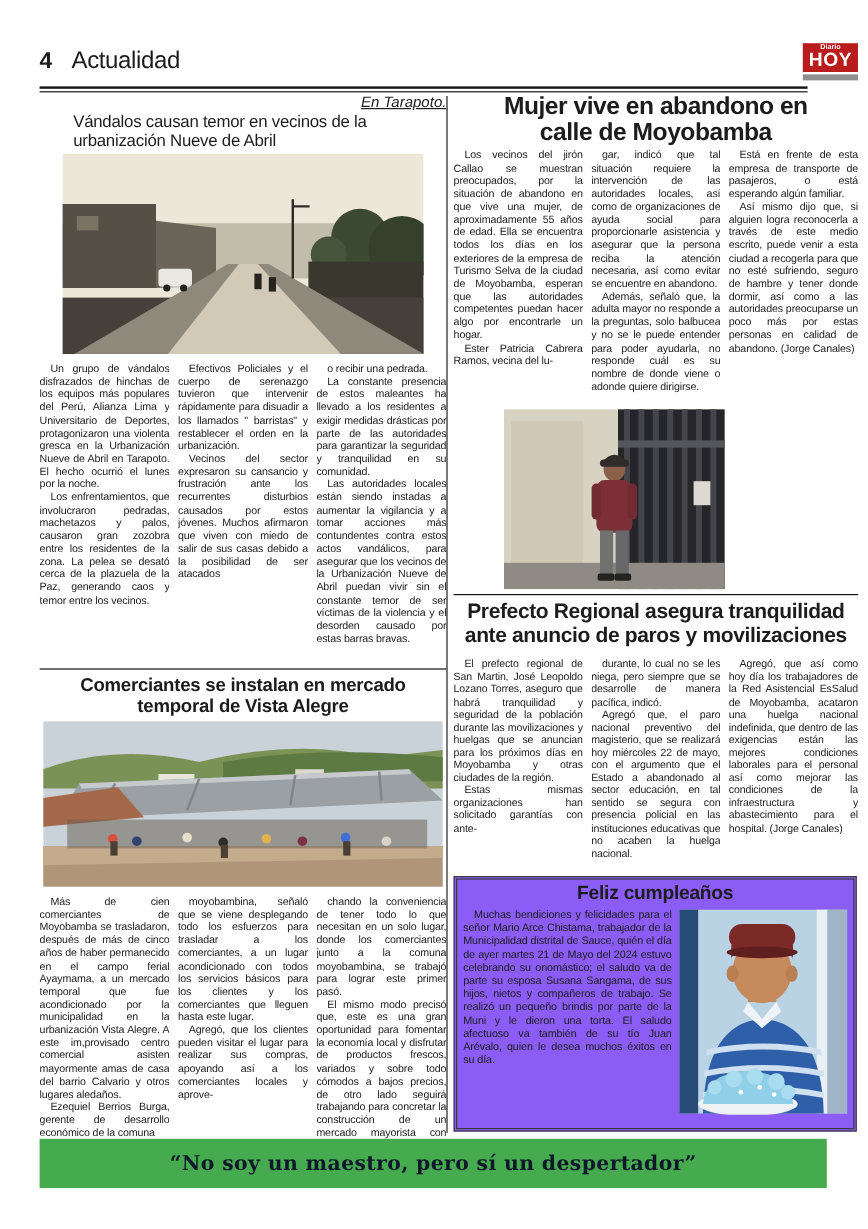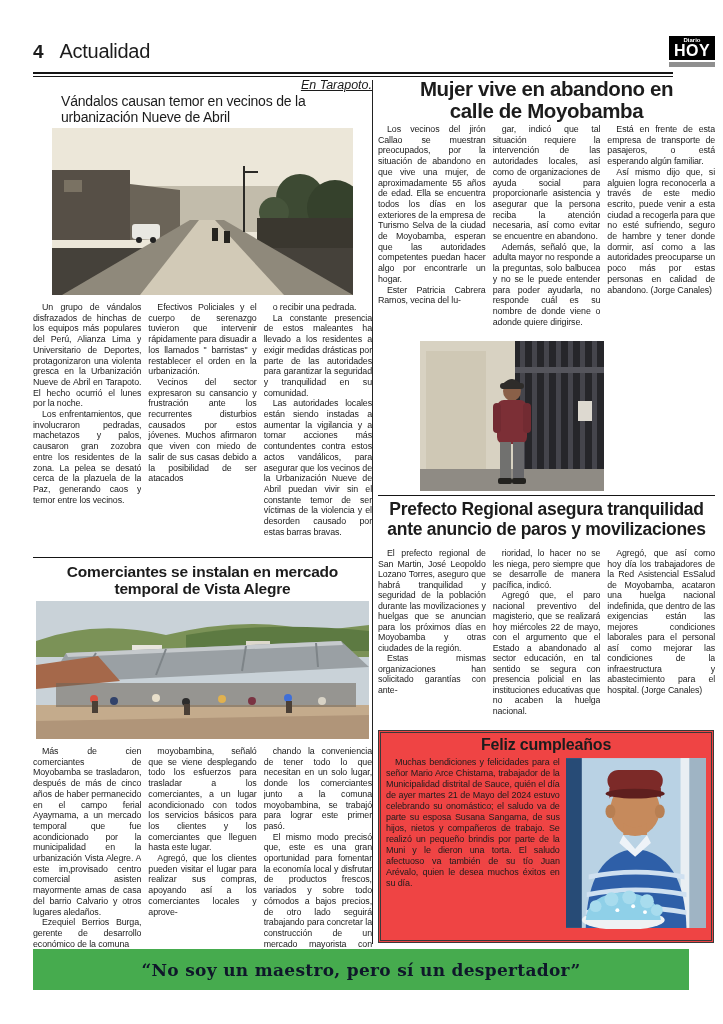--- a/index.html
+++ b/index.html
@@ -44,41 +44,41 @@
   .right-region { position:absolute; left:378px; top:78px; width:337px; height:866px; }
   .cols-mujer { position:absolute; top:46px; left:0; width:337px; }
   .cols-mujer .bcol { max-height:214px; }
   .cols-mujer .bcol.tall { max-height:260px; }
   .photo-woman-wrap { position:absolute; top:263px; left:42px; }
   .rule-r { position:absolute; top:417px; left:0; width:337px; border:none; border-top:1.5px solid #151515; margin:0; }
   .headline-prefecto { position:absolute; top:422px; left:0; width:337px; }
   .cols-prefecto { position:absolute; top:470px; left:0; width:337px; }
   .cols-prefecto .bcol { max-height:178px; font-size:8.8px; line-height:10.5px; }
 
-  .feliz-box { position:absolute; top:652px; left:0; width:336px; height:213px; border:3px double #3a3a3a; padding:2px 5px; background:#ef4444; }
+  .feliz-box { position:absolute; top:652px; left:0; width:336px; height:213px; border:3px double #3a3a3a; padding:2px 5px; background:#8b5cf6; }
   .feliz-title { text-align:center; font-size:16px; font-weight:bold; letter-spacing:-0.2px; margin:1px 0 3px; }
   .feliz-flex { display:flex; gap:6px; }
   .feliz-text { width:176px; font-size:9px; line-height:11px; text-align:justify; letter-spacing:-0.1px; overflow:hidden; max-height:178px; }
   .feliz-text p { margin:0; text-indent:9px; }
 
   
   .quote-banner { position:absolute; left:33px; top:949px; width:656px; height:41px; display:flex; align-items:center; justify-content:center; }
   .quote-banner span { color:#0f172a; font-family:"DejaVu Serif", serif; font-weight:bold; font-size:17px; letter-spacing:0.3px; }
 </style>
 </head>
 <body>
 
 <div class="hdr">
   <div class="hdr-left">
     <span class="pgnum">4</span>
     <span class="section">Actualidad</span>
   </div>
   <div class="hdr-right">
     <div class="logo">
-      <div class="logo-box" style="background: #000000; text-align: center;">
+      <div class="logo-box" style="background: #b91c1c; text-align: center;">
         <span class="logo-top">Diario</span>
         <span class="logo-main">HOY</span>
       </div>
       <div class="logo-bar"></div>
     </div>
   </div>
 </div>
 <div class="hdr-rule"></div>
 <div class="v-divider"></div>
 
@@ -230,21 +230,21 @@
   <hr class="rule-r">
 
   <div class="headline-md headline-prefecto">Prefecto Regional asegura tranquilidad ante anuncio de paros y movilizaciones</div>
 
   <div class="cols cols-prefecto">
     <div class="bcol">
         <p>El prefecto regional de San Martin, José Leopoldo Lozano Torres, aseguro que habrá tranquilidad y seguridad de la población durante las movilizaciones y huelgas que se anuncian para los próximos días en Moyobamba y otras ciudades de la región.</p>
         <p>Estas mismas organizaciones han solicitado garantías con ante-</p>
       </div>
     <div class="bcol">
-        <p>rioridad, lo hacer no se les niega, pero siempre que se desarrolle de manera pacífica, indicó.</p>
+        <p>durante, lo cual no se les niega, pero siempre que se desarrolle de manera pacífica, indicó.</p>
         <p>Agregó que, el paro nacional preventivo del magisterio, que se realizará hoy miércoles 22 de mayo, con el argumento que el Estado a abandonado al sector educación, en tal sentido se segura con presencia policial en las instituciones educativas que no acaben la huelga nacional.</p>
       </div>
     <div class="bcol">
         <p>Agregó, que así como hoy día los trabajadores de la Red Asistencial EsSalud de Moyobamba, acataron una huelga nacional indefinida, que dentro de las exigencias están las mejores condiciones laborales para el personal así como mejorar las condiciones de la infraestructura y abastecimiento para el hospital. (Jorge Canales)</p>
       </div>
   </div>
 
   <div class="feliz-box">
     <div class="feliz-title">Feliz cumpleaños</div>
     <div class="feliz-flex">

